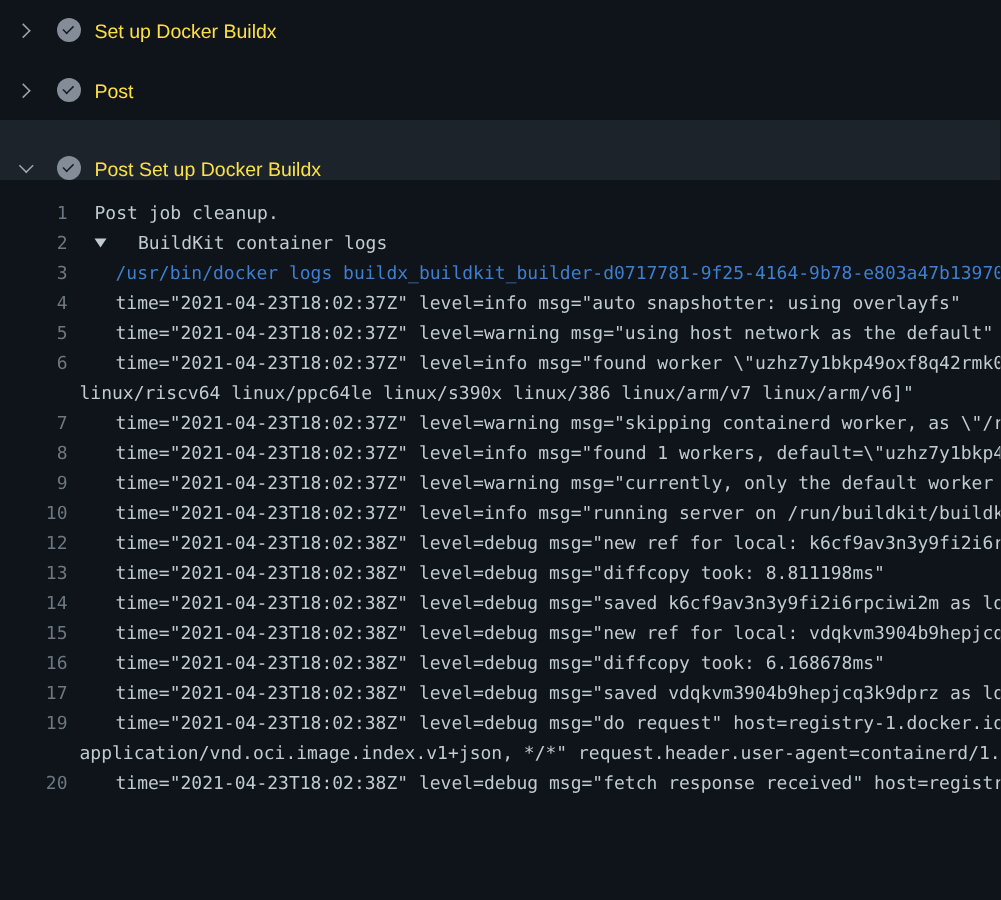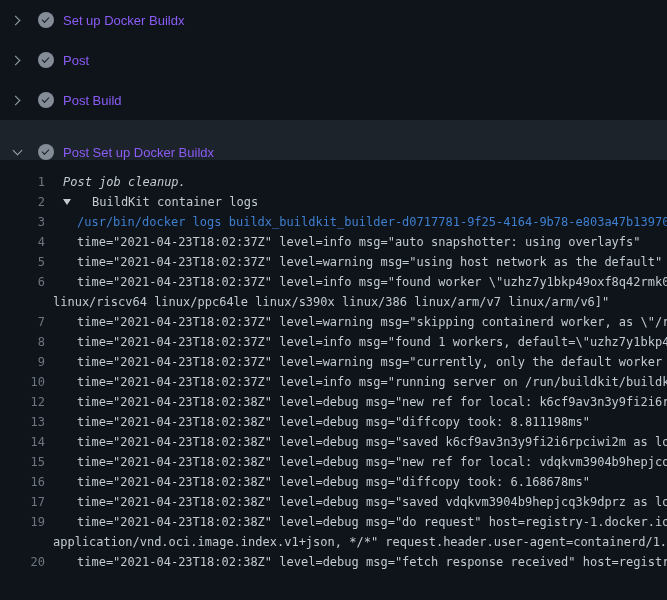--- a/index.html
+++ b/index.html
@@ -7,21 +7,21 @@
     width:667px; height:600px; overflow:hidden;
     background:#0f141a;
     font-family:"Liberation Sans", sans-serif;
   }
   .viewer { width:667px; height:600px; }
 
   
   .step {
     height:40px; display:flex; align-items:center;
     padding-left:9px; cursor:pointer;
-    font-size:13px; color:#8b5cf6;
+    font-size:13px; color:#fde047;
   }
   .step.expanded { background:#1d232b;align-items:flex-end; }
   .chev {
     width:16px; height:16px; flex:none;
     display:flex; align-items:center; justify-content:center;
     margin-right:13px;
   }
   .chev::before {
     content:""; width:6px; height:6px;
     border-right:1.6px solid #9aa4ae; border-bottom:1.6px solid #9aa4ae;
@@ -51,21 +51,21 @@
     width:45px; flex:none; text-align:right;
     color:#6e7681; cursor:pointer; user-select:none;
   }
   .txt { white-space:pre; flex:none; }
   .tri {
     width:0; height:0; flex:none; align-self:center;
     border-left:4.5px solid transparent; border-right:4.5px solid transparent;
     border-top:6px solid #c2cad2;
     margin-left:18px; margin-right:5px;
   }
-  .k-plain   .txt { margin-left:18px;font-style:italic; }
+  .k-plain   .txt { margin-left:18px; }
   .k-group   .txt { margin-left:16px; }
   .k-command .txt { margin-left:32px; color:#3e7fd0; }
   .k-child   .txt { margin-left:32px; }
   .k-wrap    .txt { margin-left:8px; }
 </style>
 </head>
 <body>
 
 <div class="viewer">
   <div id="steps">
@@ -74,25 +74,20 @@
     <span class="check"></span>
     <span class="slabel">Set up Docker Buildx</span>
   </div>
 
   <div class="step">
     <span class="chev"></span>
     <span class="check"></span>
     <span class="slabel">Post</span>
   </div>
 
-  <div class="step">
-    <span class="chev"></span>
-    <span class="check"></span>
-    <span class="slabel">Post Build</span>
-  </div>
 
   <div class="step expanded">
     <span class="chev down"></span>
     <span class="check"></span>
     <span class="slabel">Post Set up Docker Buildx</span>
   </div>
 </div>
   <div id="log" class="log">
   <div class="row k-plain">
     <span class="num">1</span>

